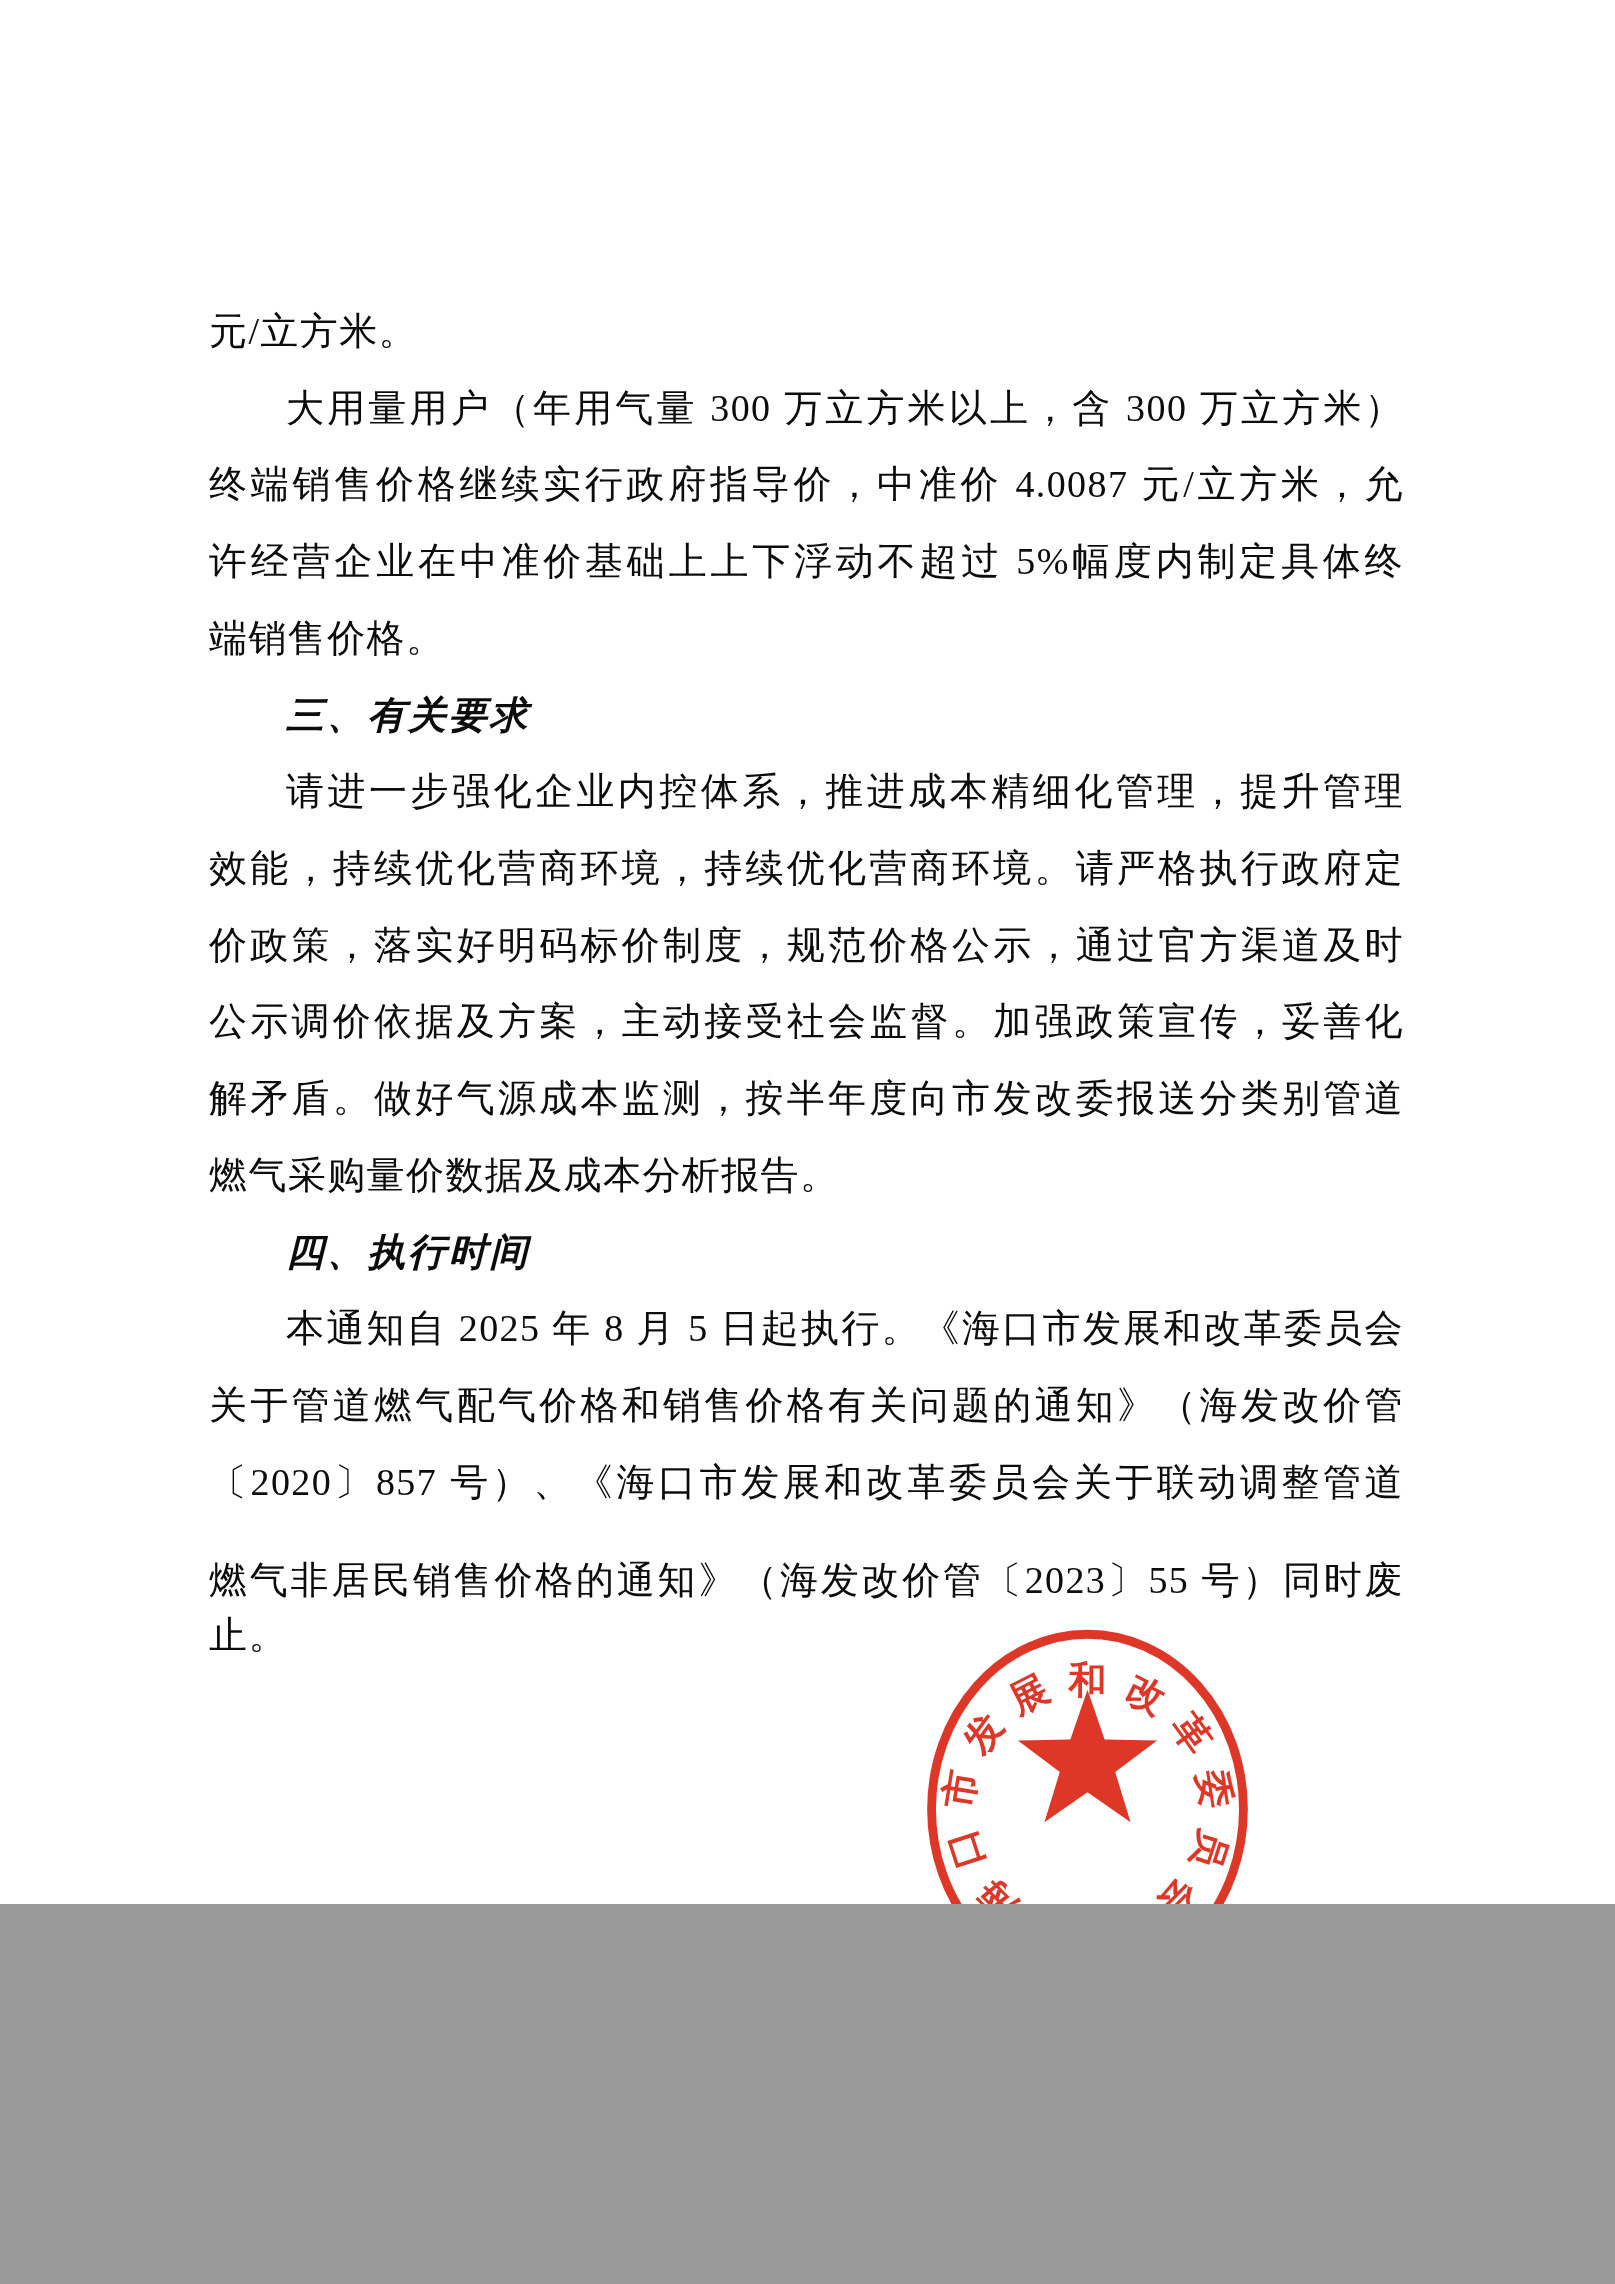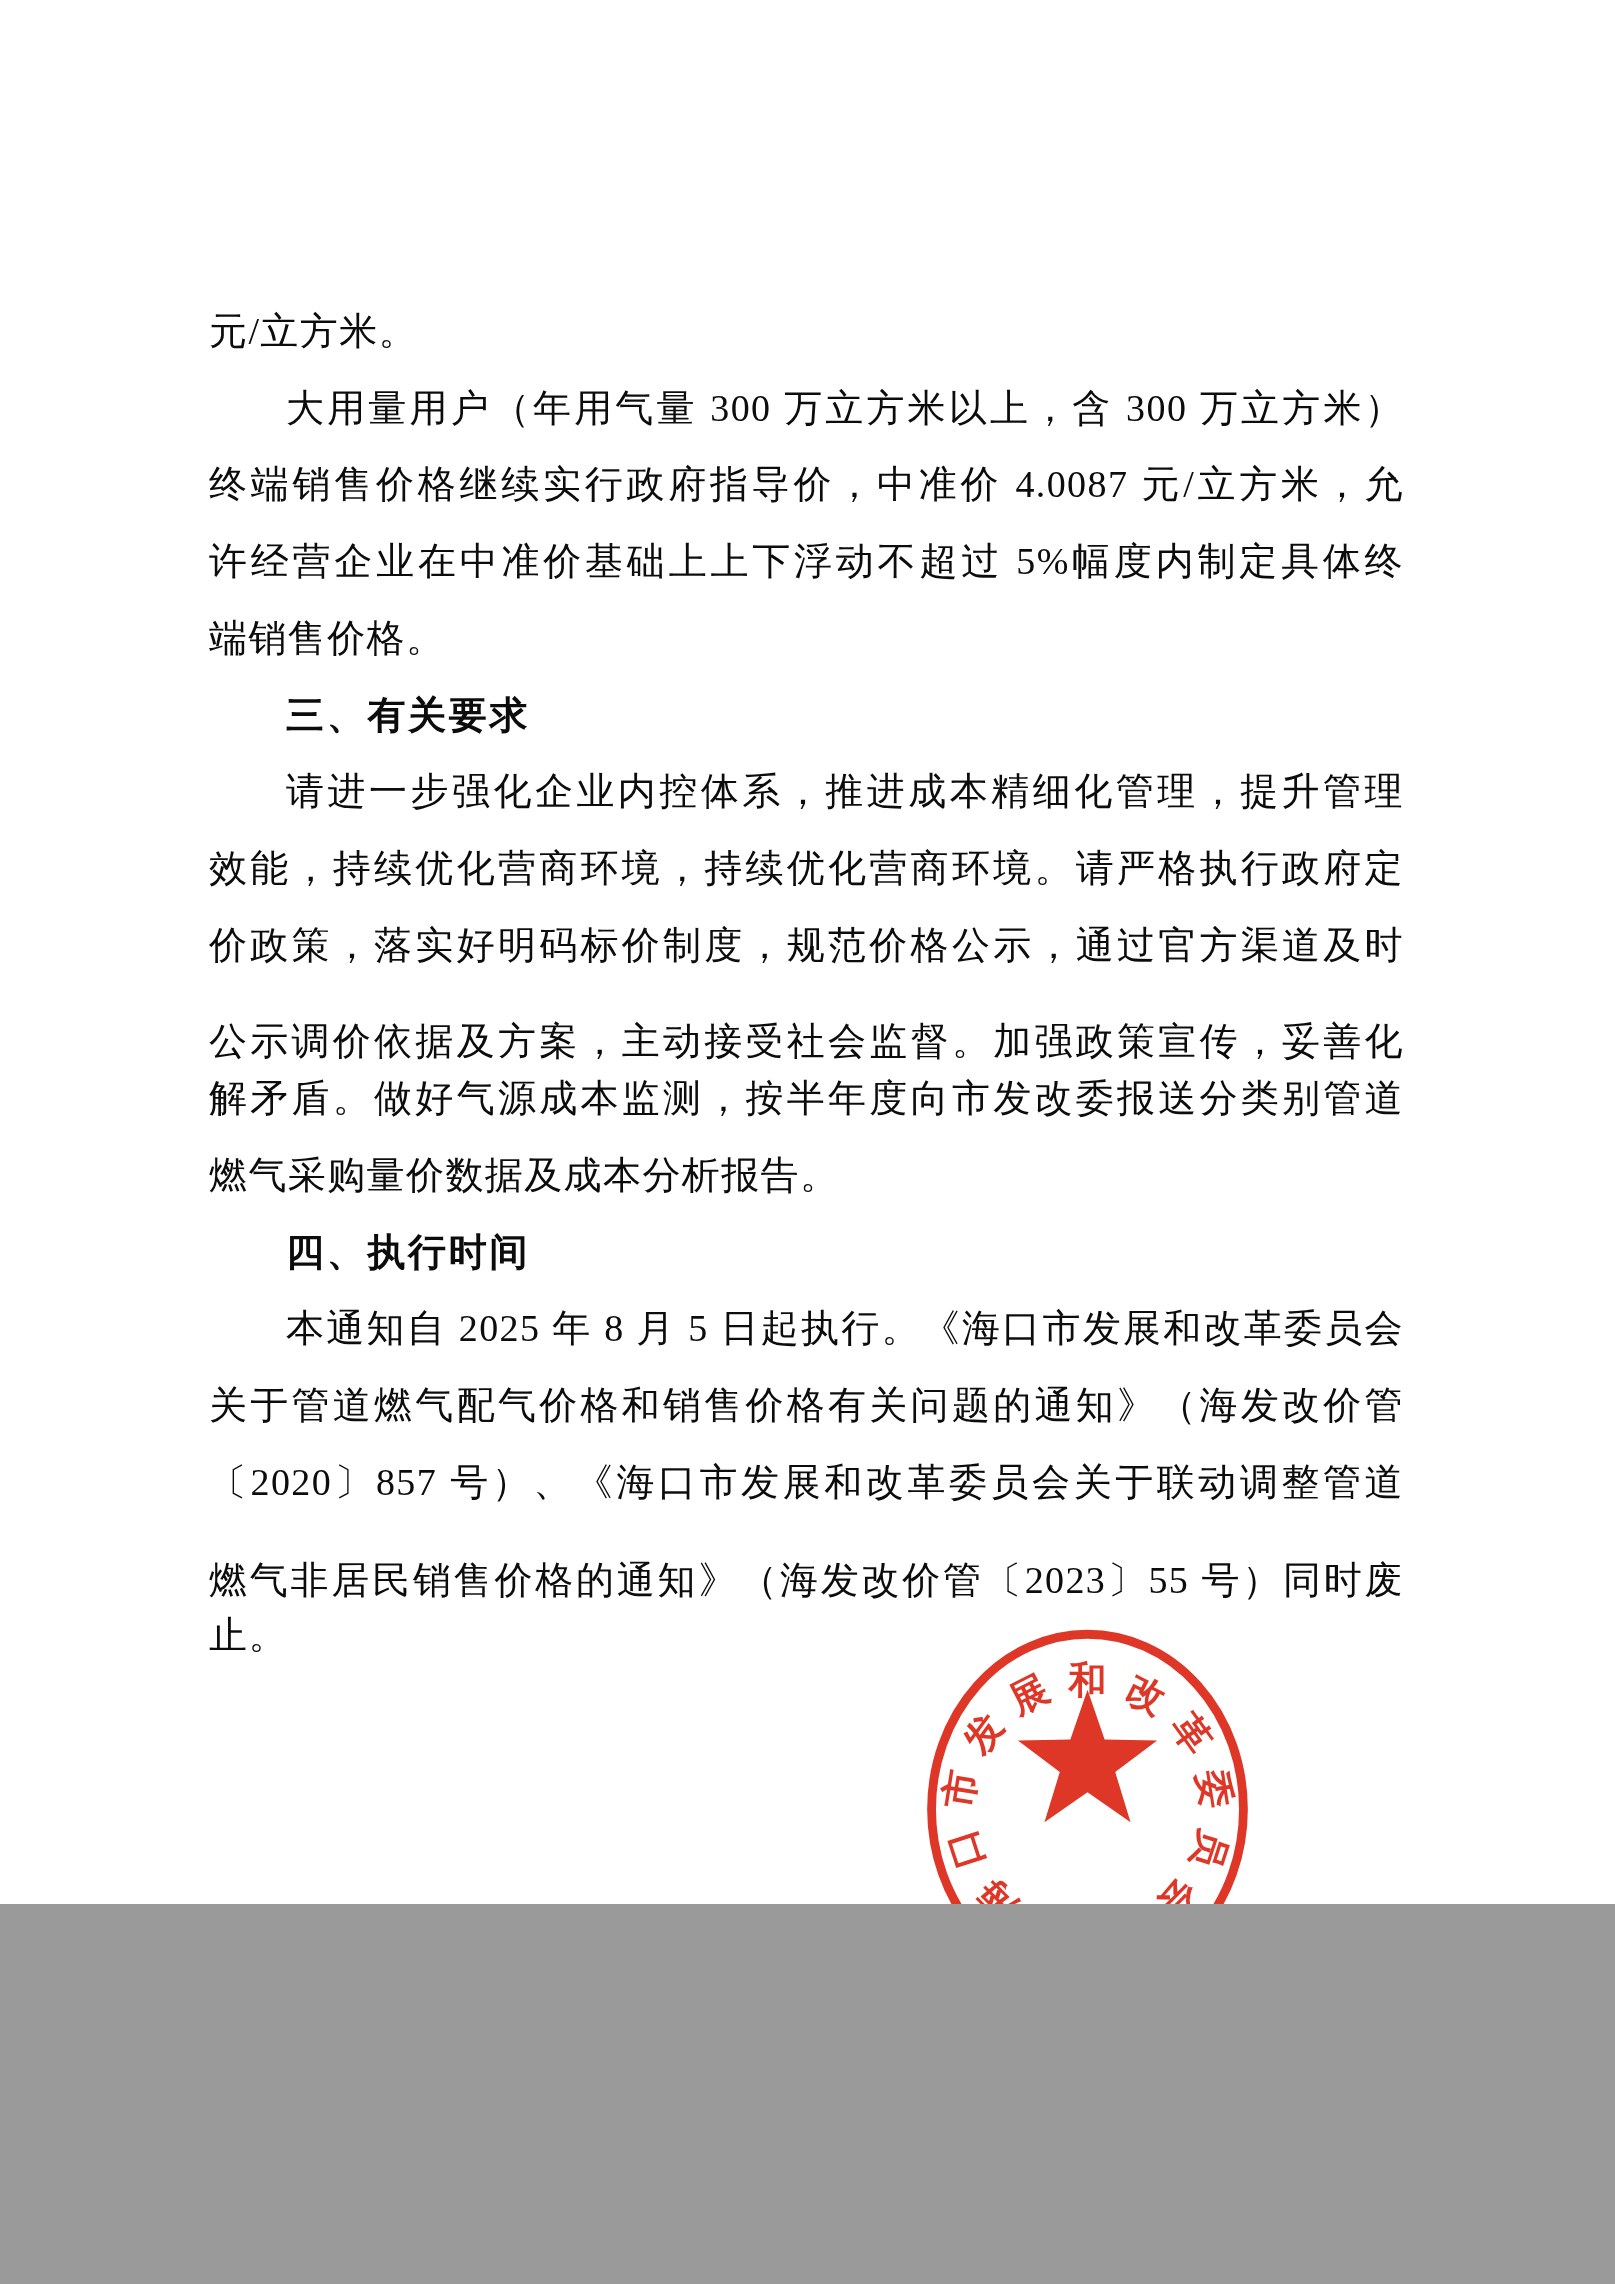--- a/index.html
+++ b/index.html
@@ -22,20 +22,21 @@
     white-space:normal;
     color:var(--ink);
   }
   .line.justify { width:1195px; text-align:justify; text-align-last:justify; }
   .line.indent { padding-left:77px; }
   .line.indent.justify { width:1118px; }
   .line.bold {
     font-family:"Liberation Sans","DejaVu Sans",sans-serif;
     font-weight:700;
     letter-spacing:2.7px;
+    font-style:italic;
   }
   .signature {
     position:absolute;
     left:861px; top:1794px;
     font-size:41px; letter-spacing:0.7px;
     color:var(--ink);
     z-index:3;
     white-space:nowrap;
   }
   .issue-date {
@@ -77,21 +78,21 @@
   <div>
       <div class="line" style="top: 309px;">元/立方米。</div>
       <div class="line indent justify" style="top: 386px;">大用量用户（年用气量 300 万立方米以上，含 300 万立方米）</div>
       <div class="line justify" style="top: 462px;">终端销售价格继续实行政府指导价，中准价 4.0087 元/立方米，允</div>
       <div class="line justify" style="top: 539px;">许经营企业在中准价基础上上下浮动不超过 5%幅度内制定具体终</div>
       <div class="line" style="top: 616px;">端销售价格。</div>
       <div class="line bold indent" style="top: 693px;">三、有关要求</div>
       <div class="line indent justify" style="top: 769px;">请进一步强化企业内控体系，推进成本精细化管理，提升管理</div>
       <div class="line justify" style="top: 846px;">效能，持续优化营商环境，持续优化营商环境。请严格执行政府定</div>
       <div class="line justify" style="top: 923px;">价政策，落实好明码标价制度，规范价格公示，通过官方渠道及时</div>
-      <div class="line justify" style="top: 999px; margin-top: 20px;">公示调价依据及方案，主动接受社会监督。加强政策宣传，妥善化</div>
+      <div class="line justify" style="top: 999px;">公示调价依据及方案，主动接受社会监督。加强政策宣传，妥善化</div>
       <div class="line justify" style="top: 1076px;">解矛盾。做好气源成本监测，按半年度向市发改委报送分类别管道</div>
       <div class="line" style="top: 1153px;">燃气采购量价数据及成本分析报告。</div>
       <div class="line bold indent" style="top: 1230px;">四、执行时间</div>
       <div class="line indent justify" style="top: 1306px;">本通知自 2025 年 8 月 5 日起执行。《海口市发展和改革委员会</div>
       <div class="line justify" style="top: 1383px;">关于管道燃气配气价格和销售价格有关问题的通知》（海发改价管</div>
       <div class="line justify" style="top: 1460px;">〔2020〕857 号）、《海口市发展和改革委员会关于联动调整管道</div>
       <div class="line justify" style="top: 1536px; margin-top: 22px;">燃气非居民销售价格的通知》（海发改价管〔2023〕55 号）同时废</div>
       <div class="line" style="top: 1613px;">止。</div>
     </div>
 

